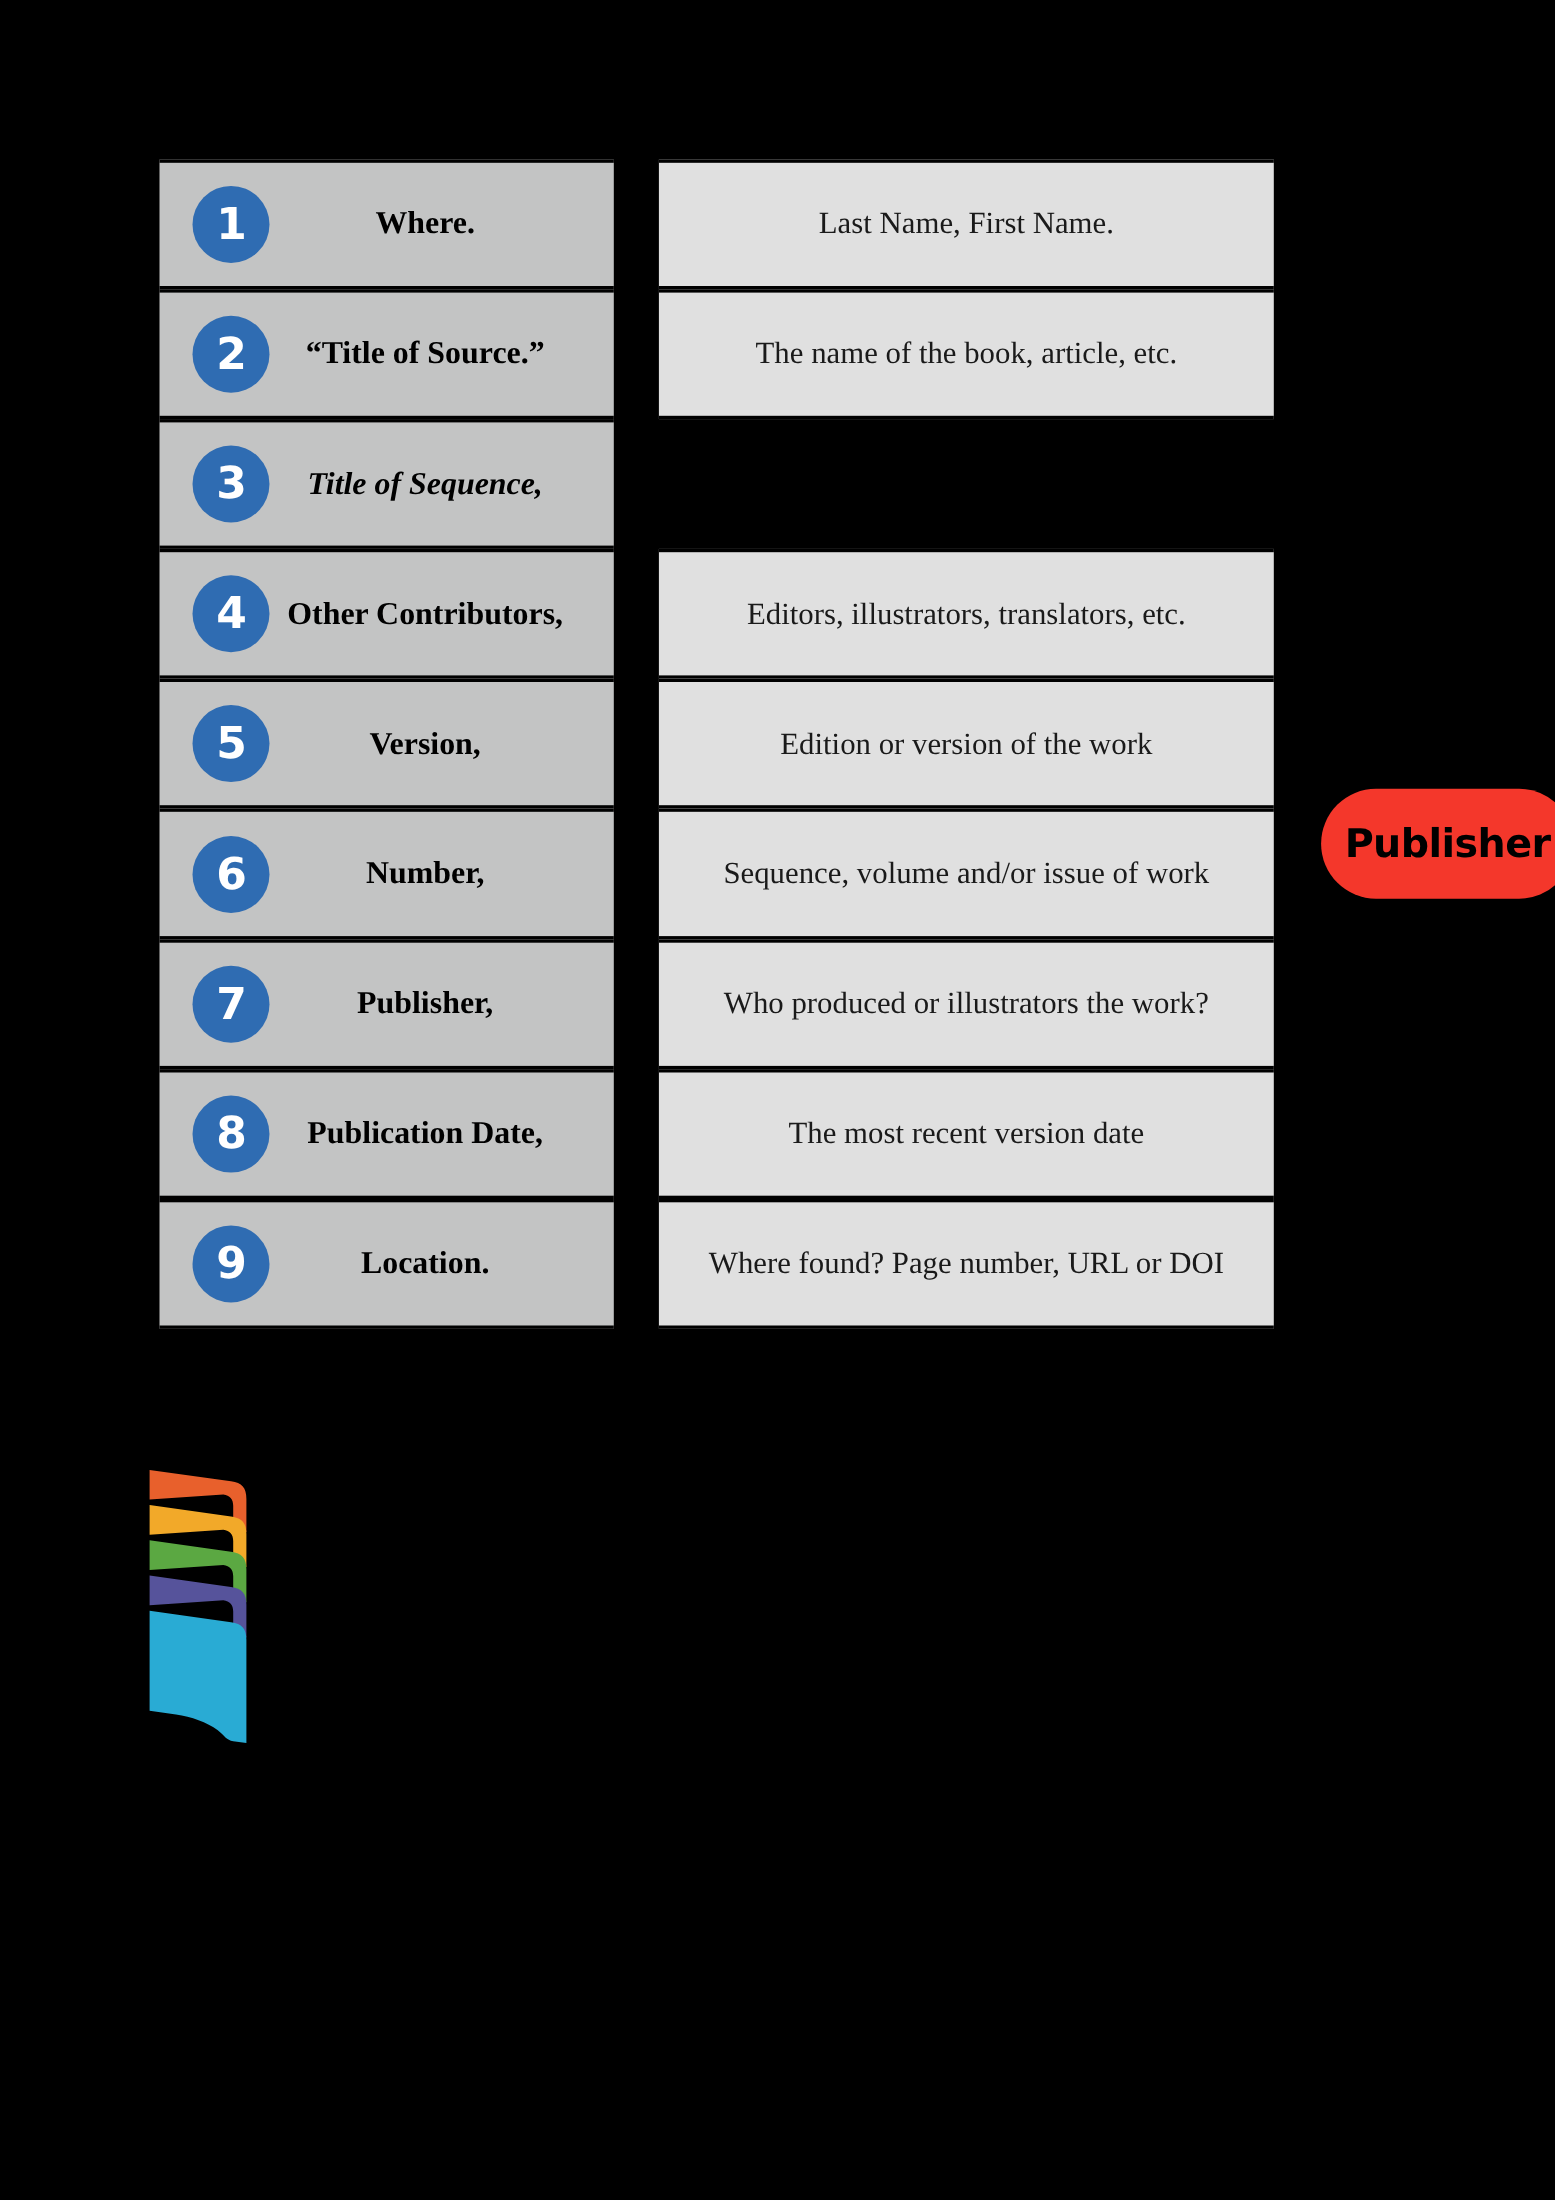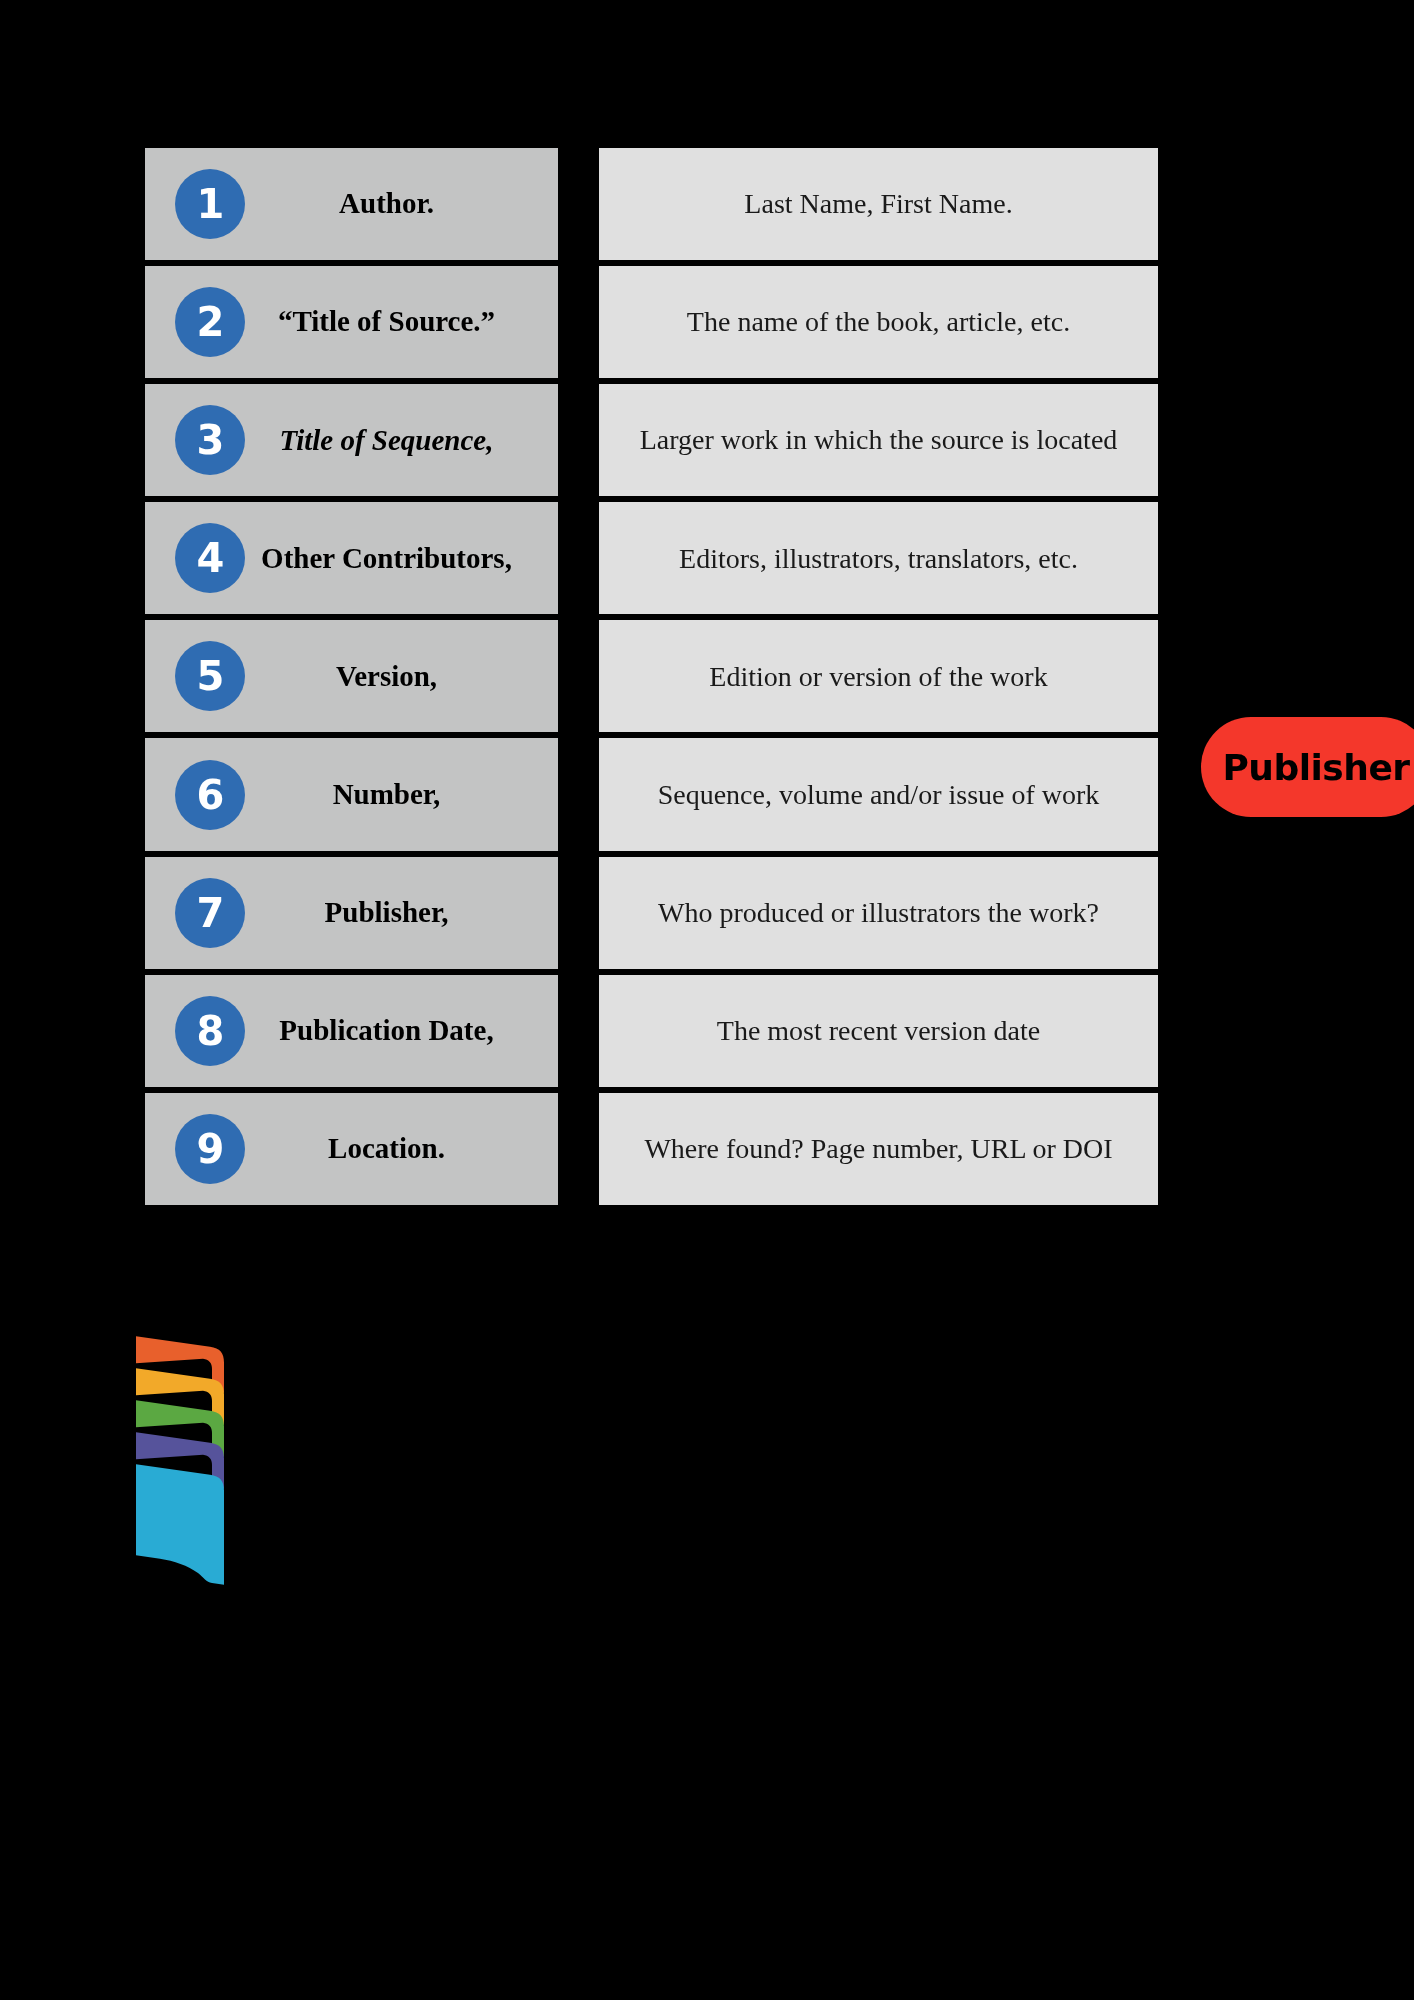--- a/index.html
+++ b/index.html
@@ -135,21 +135,21 @@
     height: 268px;
   }
 </style>
 </head>
 <body>
 
 <div id="citation-table">
     <div class="row">
       <div class="cell-element">
         <div class="badge">1</div>
-        <div class="element-label">Author.</div>
+        <div class="element-label">Where.</div>
       </div>
       <div class="col-gap"></div>
       <div class="cell-desc">
         <div class="desc-text">Last Name, First Name.</div>
       </div>
     </div>
     <div class="row">
       <div class="cell-element">
         <div class="badge">2</div>
         <div class="element-label">“Title of Source.”</div>
@@ -158,23 +158,20 @@
       <div class="cell-desc">
         <div class="desc-text">The name of the book, article, etc.</div>
       </div>
     </div>
     <div class="row">
       <div class="cell-element">
         <div class="badge">3</div>
         <div class="element-label italic">Title of Sequence,</div>
       </div>
       <div class="col-gap"></div>
-      <div class="cell-desc">
-        <div class="desc-text">Larger work in which the source is located</div>
-      </div>
     </div>
     <div class="row">
       <div class="cell-element">
         <div class="badge">4</div>
         <div class="element-label">Other Contributors,</div>
       </div>
       <div class="col-gap"></div>
       <div class="cell-desc">
         <div class="desc-text">Editors, illustrators, translators, etc.</div>
       </div>

